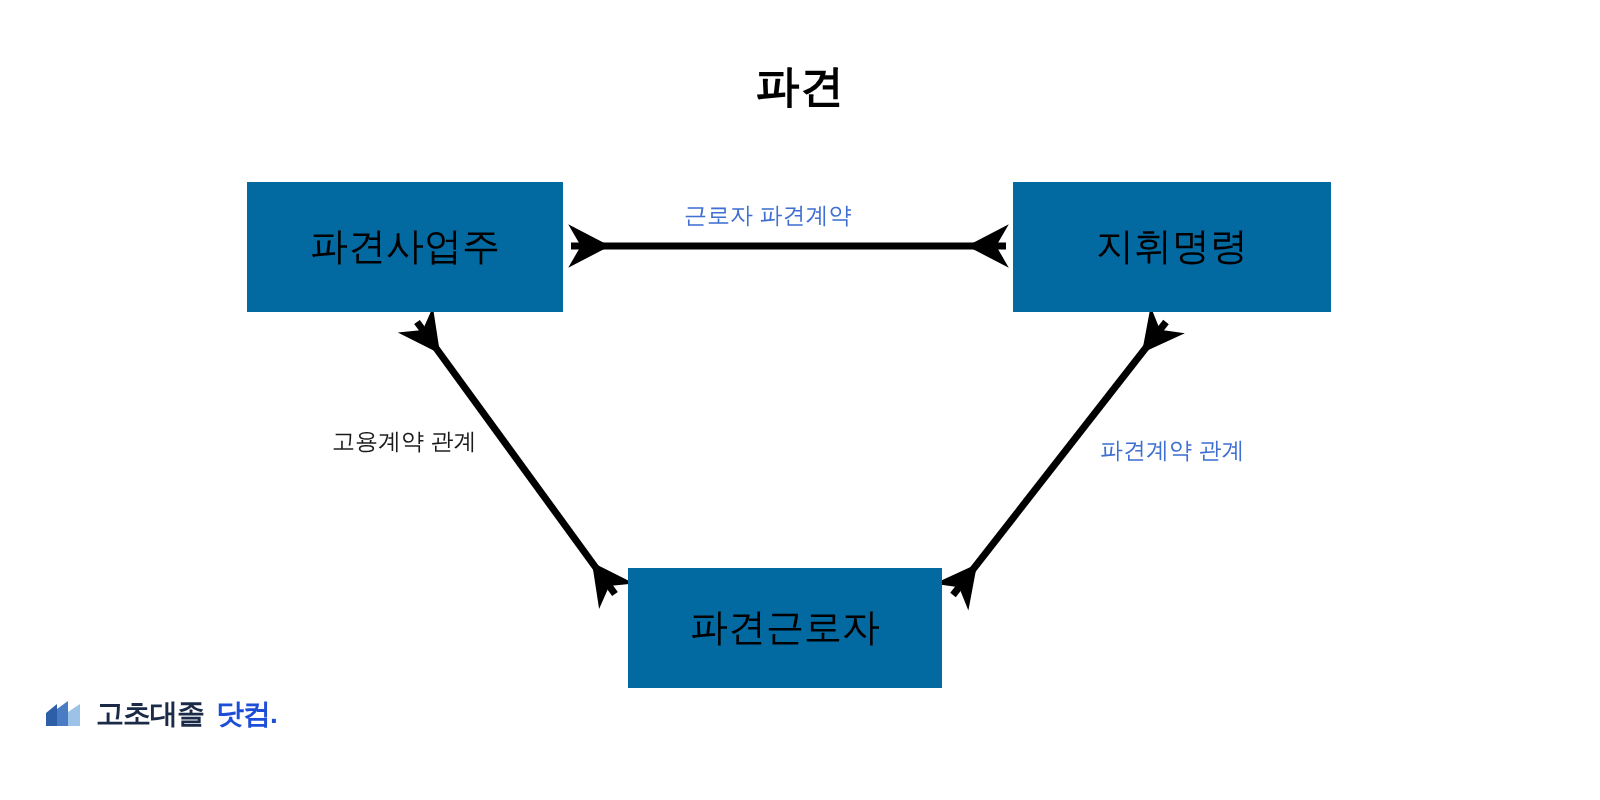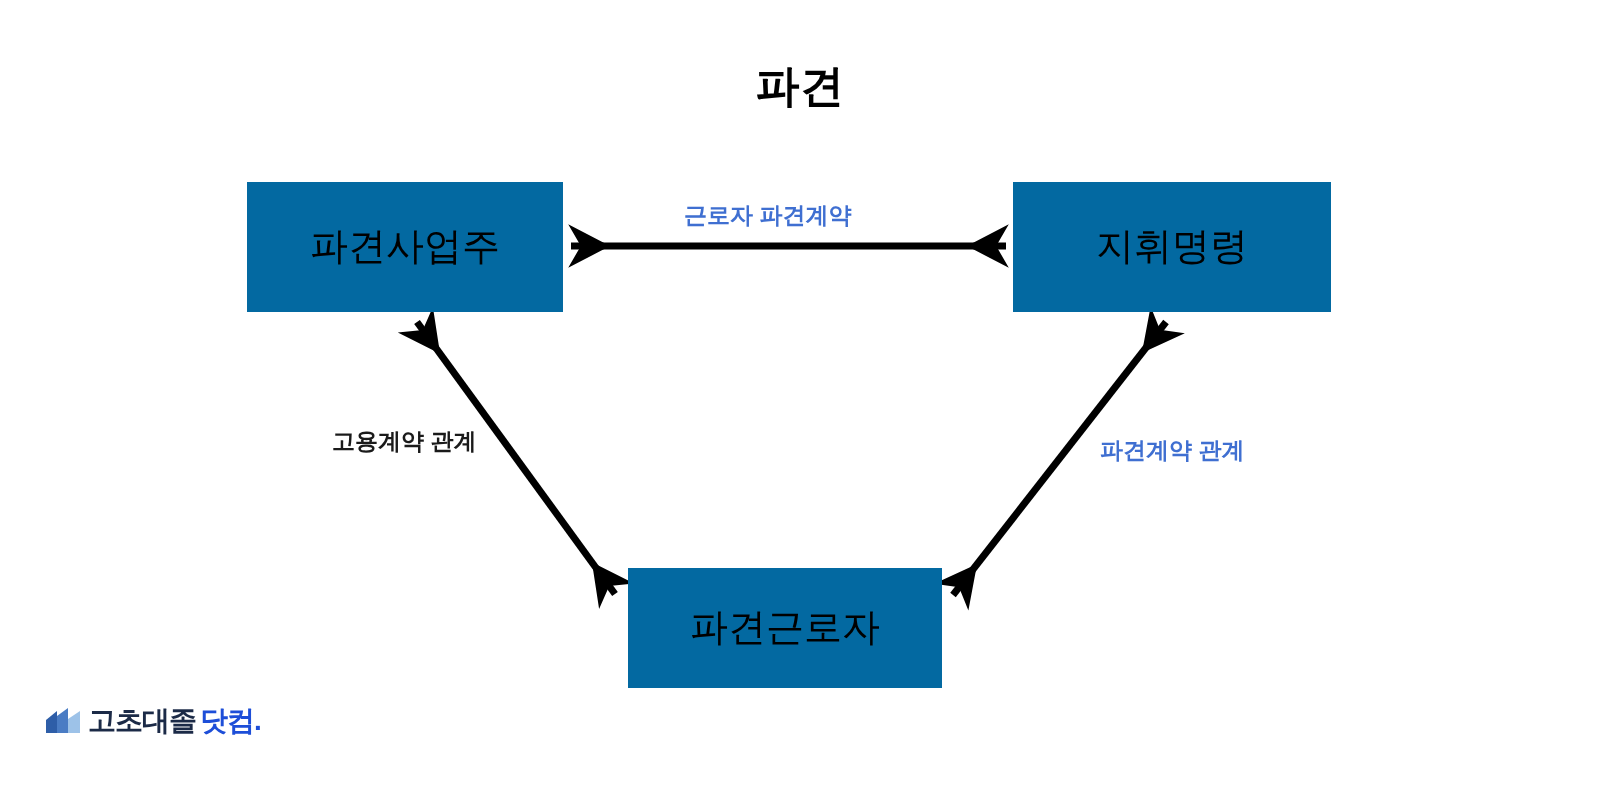--- a/index.html
+++ b/index.html
@@ -68,21 +68,20 @@
     width: 314px;
     height: 120px;
   }
 
   
   .edge-label {
     position: absolute;
     font-size: 23px;
     white-space: nowrap;
     line-height: 1.2;
-    font-weight: bold;
   }
   .edge-label.blue { color: #3f6fd1; }
   .edge-label.black { color: #1a1a1a; }
 
   #label-contract {
     left: 684px;
     top: 202px;
   }
   #label-employment {
     left: 300px;
@@ -104,21 +103,21 @@
     pointer-events: none;
   }
 
   
   #logo {
     position: absolute;
     left: 44px;
     top: 700px;
     height: 42px;
     display: flex;
-    align-items: center;
+    gap: 8px;
   }
   #logo .logo-mark {
     display: block;
     width: 44px;
     height: 28px;
   }
   .logo-text {
     font-size: 28px;
     font-weight: bold;
     letter-spacing: -1px;

